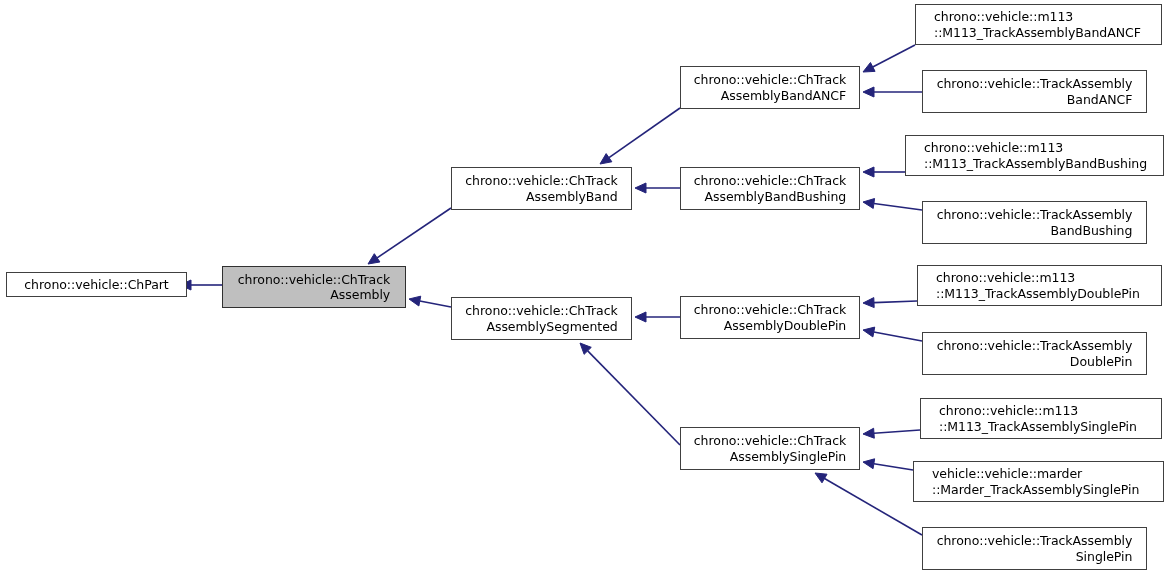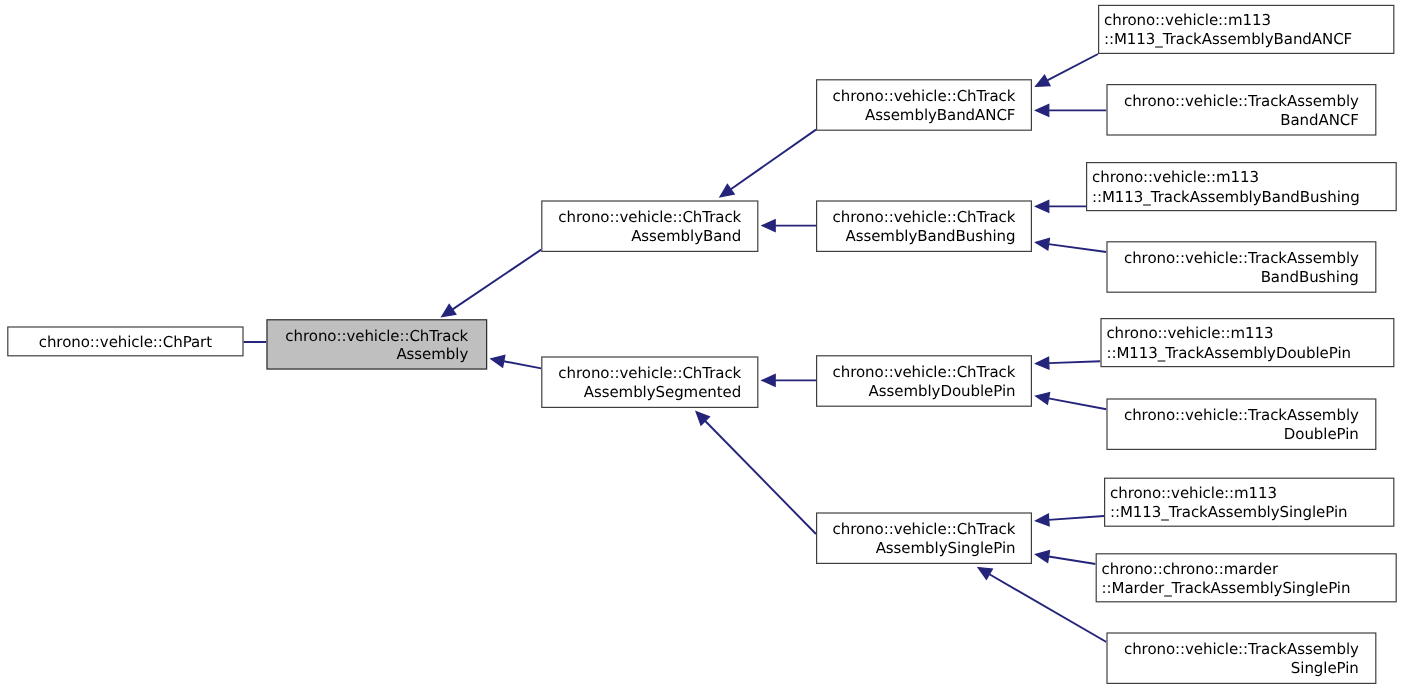--- a/index.html
+++ b/index.html
@@ -26,21 +26,21 @@
     pointer-events: none;
   }
   .node {
     position: absolute;
     box-sizing: border-box;
     background: #ffffff;
     border: 1px solid #404040;
     display: flex;
     align-items: center;
     justify-content: center;
-    padding: 0 4px;
+    padding: 0 18px;
   }
   .node.highlight {
     background: #bfbfbf;
     border-color: #303030;
   }
   .node .label {
     font-family: "DejaVu Sans", sans-serif;
     font-size: 12.5px;
     line-height: 15.5px;
     color: #000000;
@@ -121,21 +121,21 @@
           <polygon points="863,462 874.6517994566171,458.80069235258986 873.0718944455504,468.6750986717569" fill="#24247a" stroke="#24247a" stroke-width="1"></polygon>
         </g>
         <g>
           <line x1="922" y1="535" x2="824.5176585134903" y2="478.5149049330505" stroke="#24247a" stroke-width="1.6"></line>
           <polygon points="815,473 827.0244334830587,474.1886965178276 822.010883543922,482.8411133482734" fill="#24247a" stroke="#24247a" stroke-width="1"></polygon>
         </g>
       </g>
   </svg>
 
   <div id="nodes-group">
-      <div class="node" style="left: 6px; top: 272px; width: 197px; height: 25px;">
+      <div class="node" style="left: 6px; top: 272px; width: 181px; height: 25px;">
         <div class="label">chrono::vehicle::ChPart</div>
       </div>
       <div class="node highlight" style="left: 222px; top: 266px; width: 184px; height: 42px;">
         <div class="label">chrono::vehicle::ChTrack
 Assembly</div>
       </div>
       <div class="node" style="left: 451px; top: 167px; width: 181px; height: 43px;">
         <div class="label">chrono::vehicle::ChTrack
 AssemblyBand</div>
       </div>
@@ -181,21 +181,21 @@
       </div>
       <div class="node" style="left: 922px; top: 332px; width: 225px; height: 43px;">
         <div class="label">chrono::vehicle::TrackAssembly
 DoublePin</div>
       </div>
       <div class="node left-text" style="left: 920px; top: 398px; width: 242px; height: 41px;">
         <div class="label">chrono::vehicle::m113
 ::M113_TrackAssemblySinglePin</div>
       </div>
       <div class="node left-text" style="left: 913px; top: 461px; width: 251px; height: 41px;">
-        <div class="label">chrono::chrono::marder
+        <div class="label">vehicle::vehicle::marder
 ::Marder_TrackAssemblySinglePin</div>
       </div>
       <div class="node" style="left: 922px; top: 527px; width: 225px; height: 43px;">
         <div class="label">chrono::vehicle::TrackAssembly
 SinglePin</div>
       </div>
     </div>
 
 </div>
 

